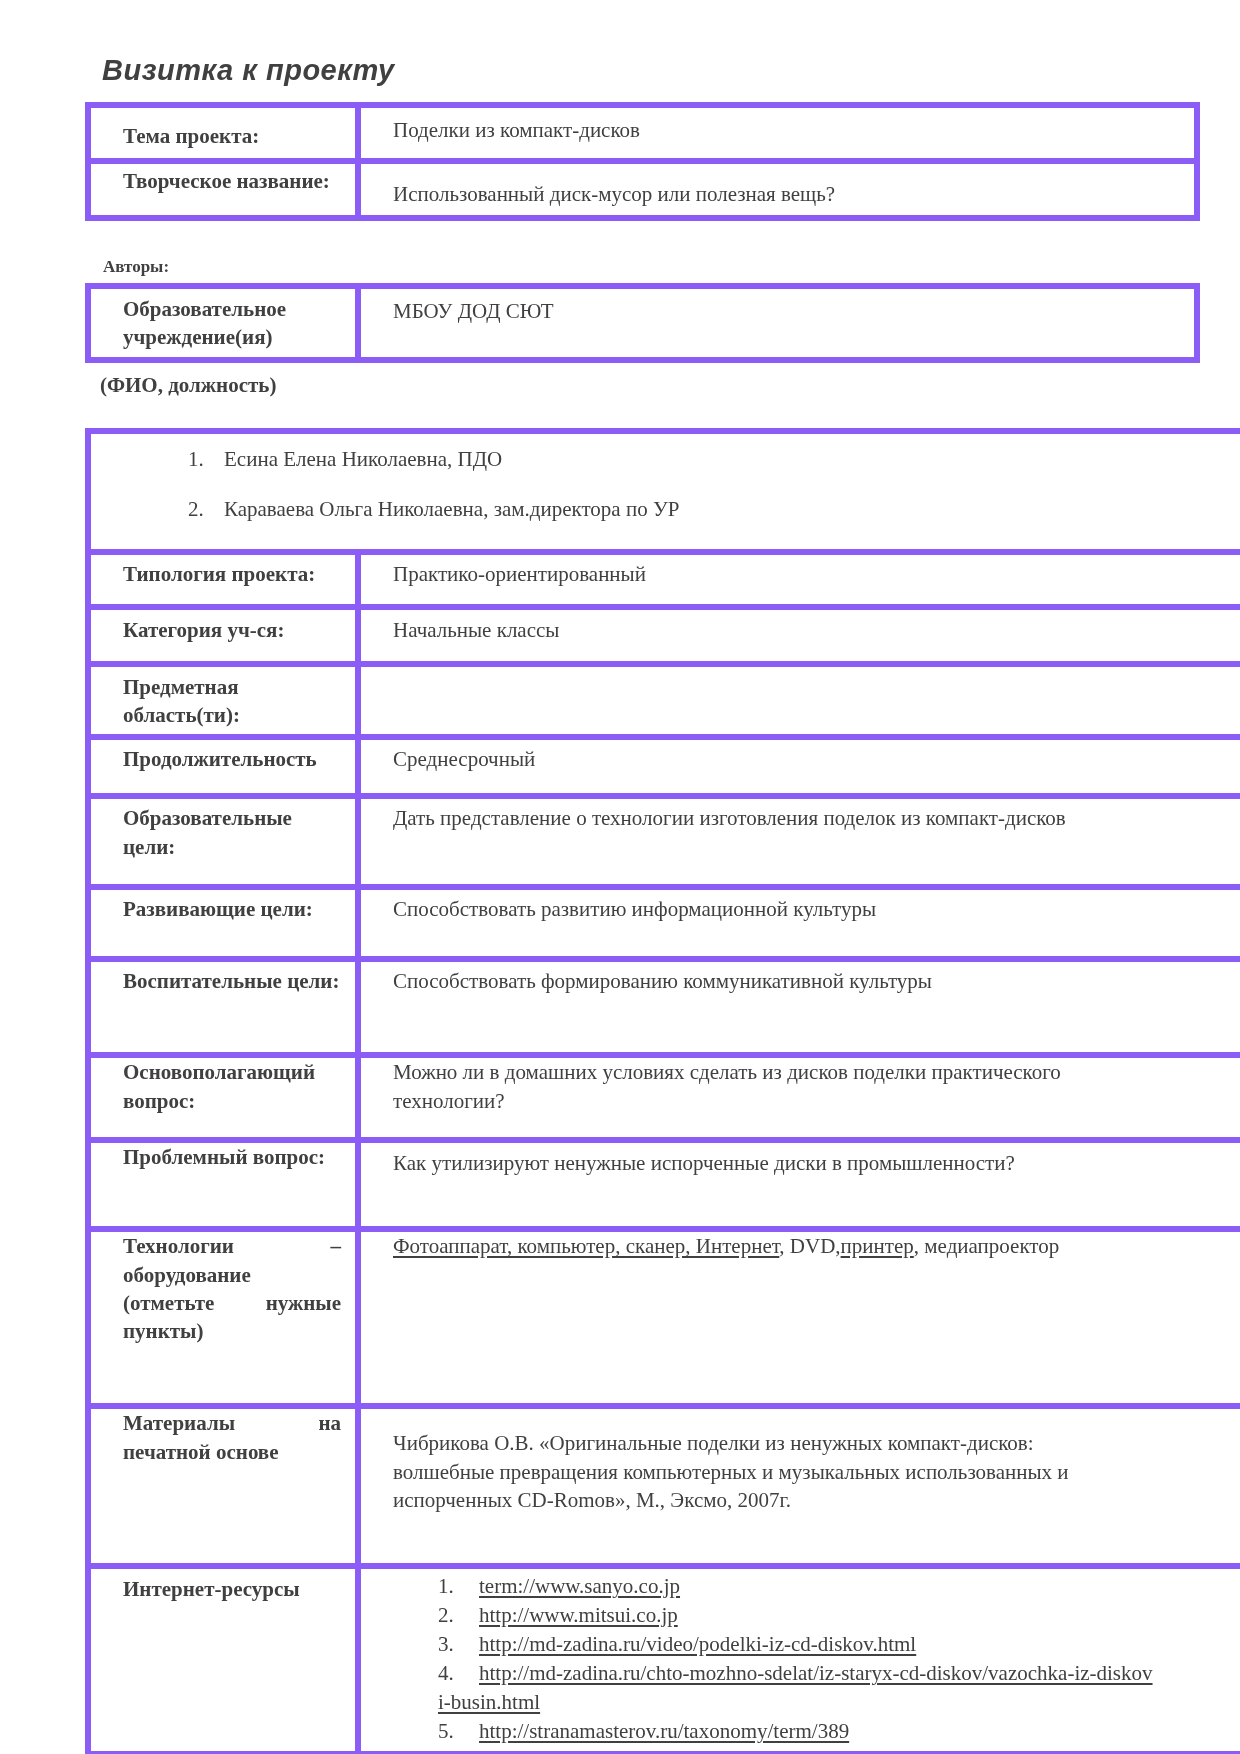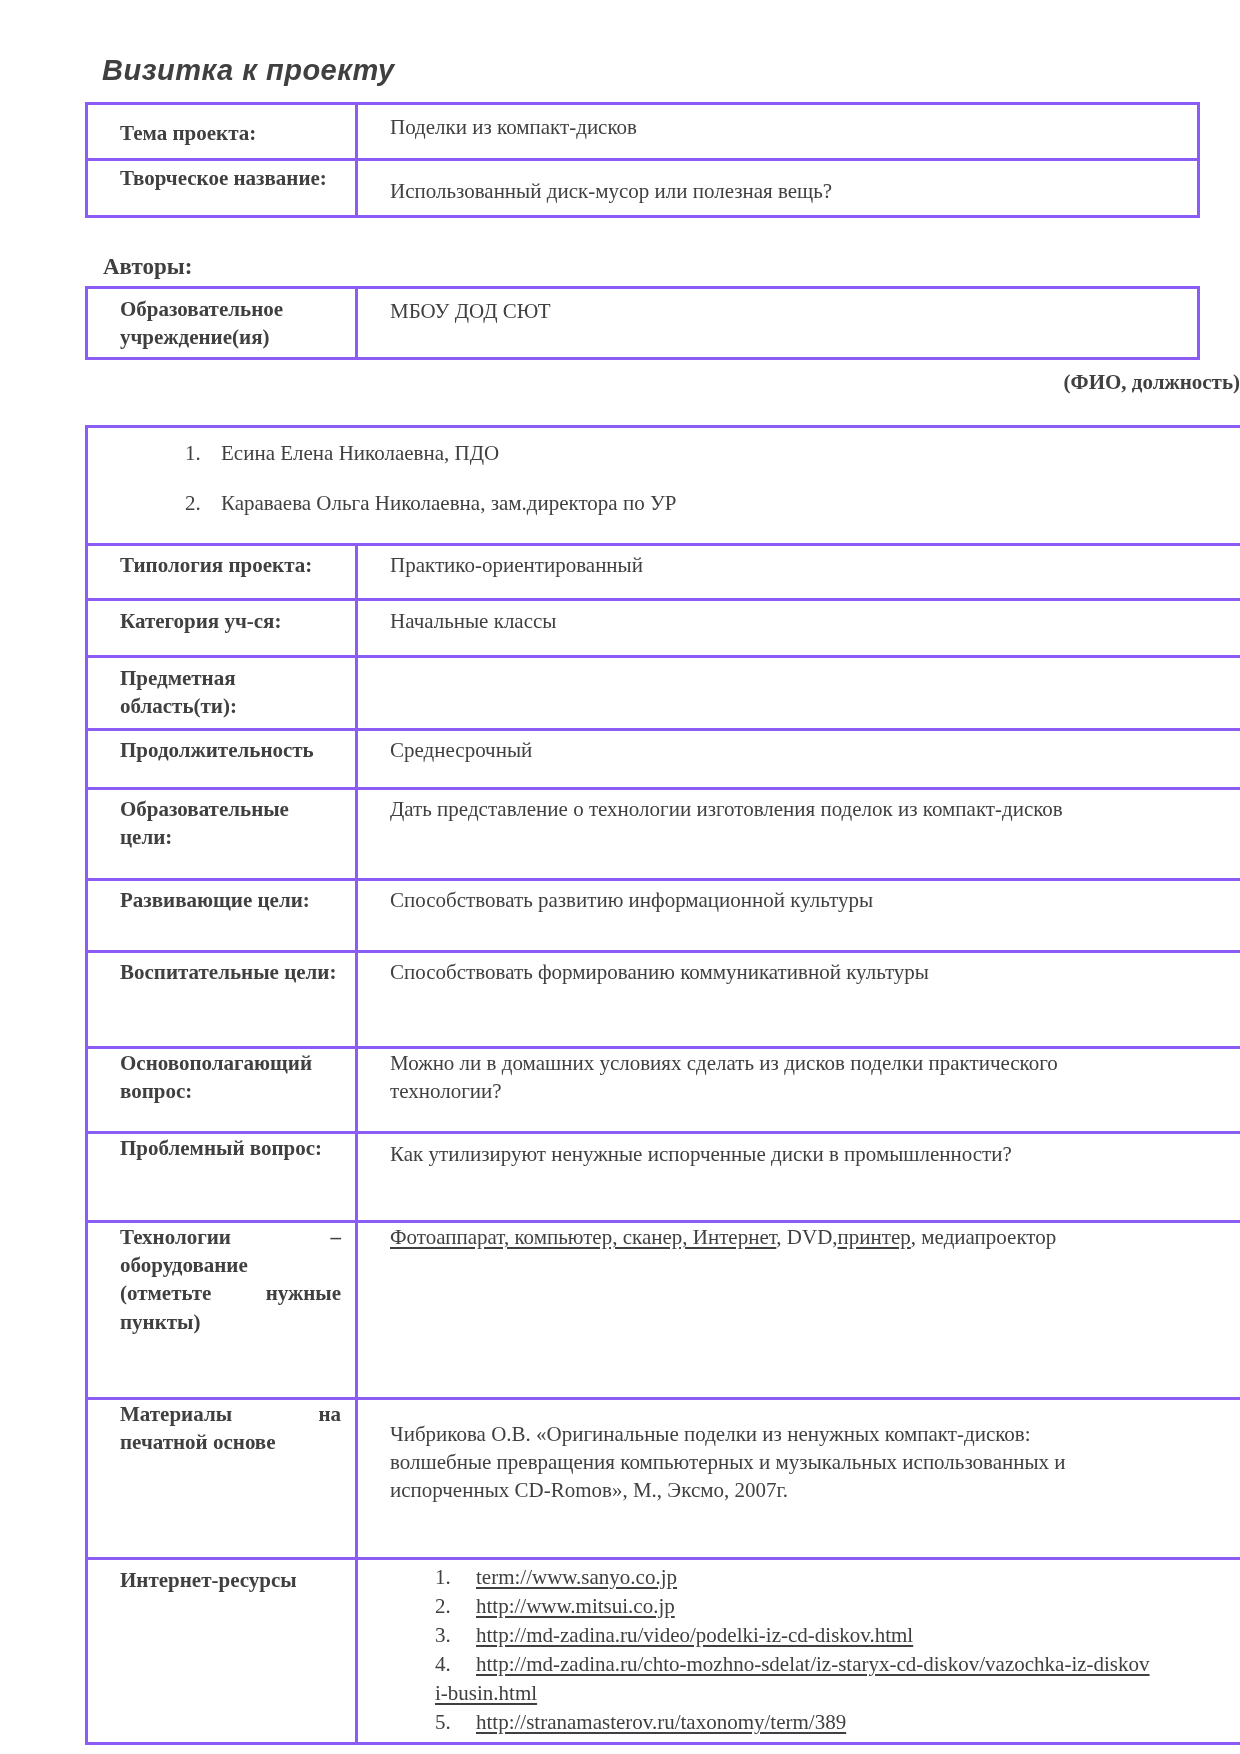--- a/index.html
+++ b/index.html
@@ -19,21 +19,21 @@
     font-family:"Liberation Sans", sans-serif;
     font-style:italic;
     font-weight:bold;
     font-size:29px;
     letter-spacing:.5px;
   }
 
   table{border-collapse:collapse;table-layout:fixed;}
   .tbl{border:2px solid #000;}
   .tbl td{
-    border:3px solid #8b5cf6;
+    border:6px solid #8b5cf6;
     vertical-align:top;
     font-size:21px;
     line-height:1.35;
     overflow:visible;
     padding-left:32px;
   }
   .lbl{
     font-weight:bold;
     text-align:justify;
     padding:5px 14px 5px 26px;
@@ -51,25 +51,25 @@
   .pt3{padding-top:3px;}
   .pt6{padding-top:6px;}
   .pt0{padding-top:0px;}
   .pt20{padding-top:20px;}
 
   .lh14{line-height:1.42;}
   .dbl{line-height:42px;}
 
   .authors-h{
     margin:36px 0 6px 18px;
-    font-size:23px;font-weight:bold;
+    font-size:17px;font-weight:bold;
   }
   .fio-note{
     margin:10px 0 0 15px;
-    font-size:21px;font-weight:bold;text-align:right;
+    font-size:21px;font-weight:bold;
   }
 
   
   .alist{margin:10px 0 0 0;padding:0 0 0 65px;list-style:none;}
   .alist li{display:flex;margin-bottom:22px;line-height:28px;font-size:21px;}
   .alist .num{flex:0 0 36px;}
 
   
   .rlist{margin:0;padding:3px 0 0 45px;list-style:none;}
   .rlist li{line-height:29px;font-size:21px;}

